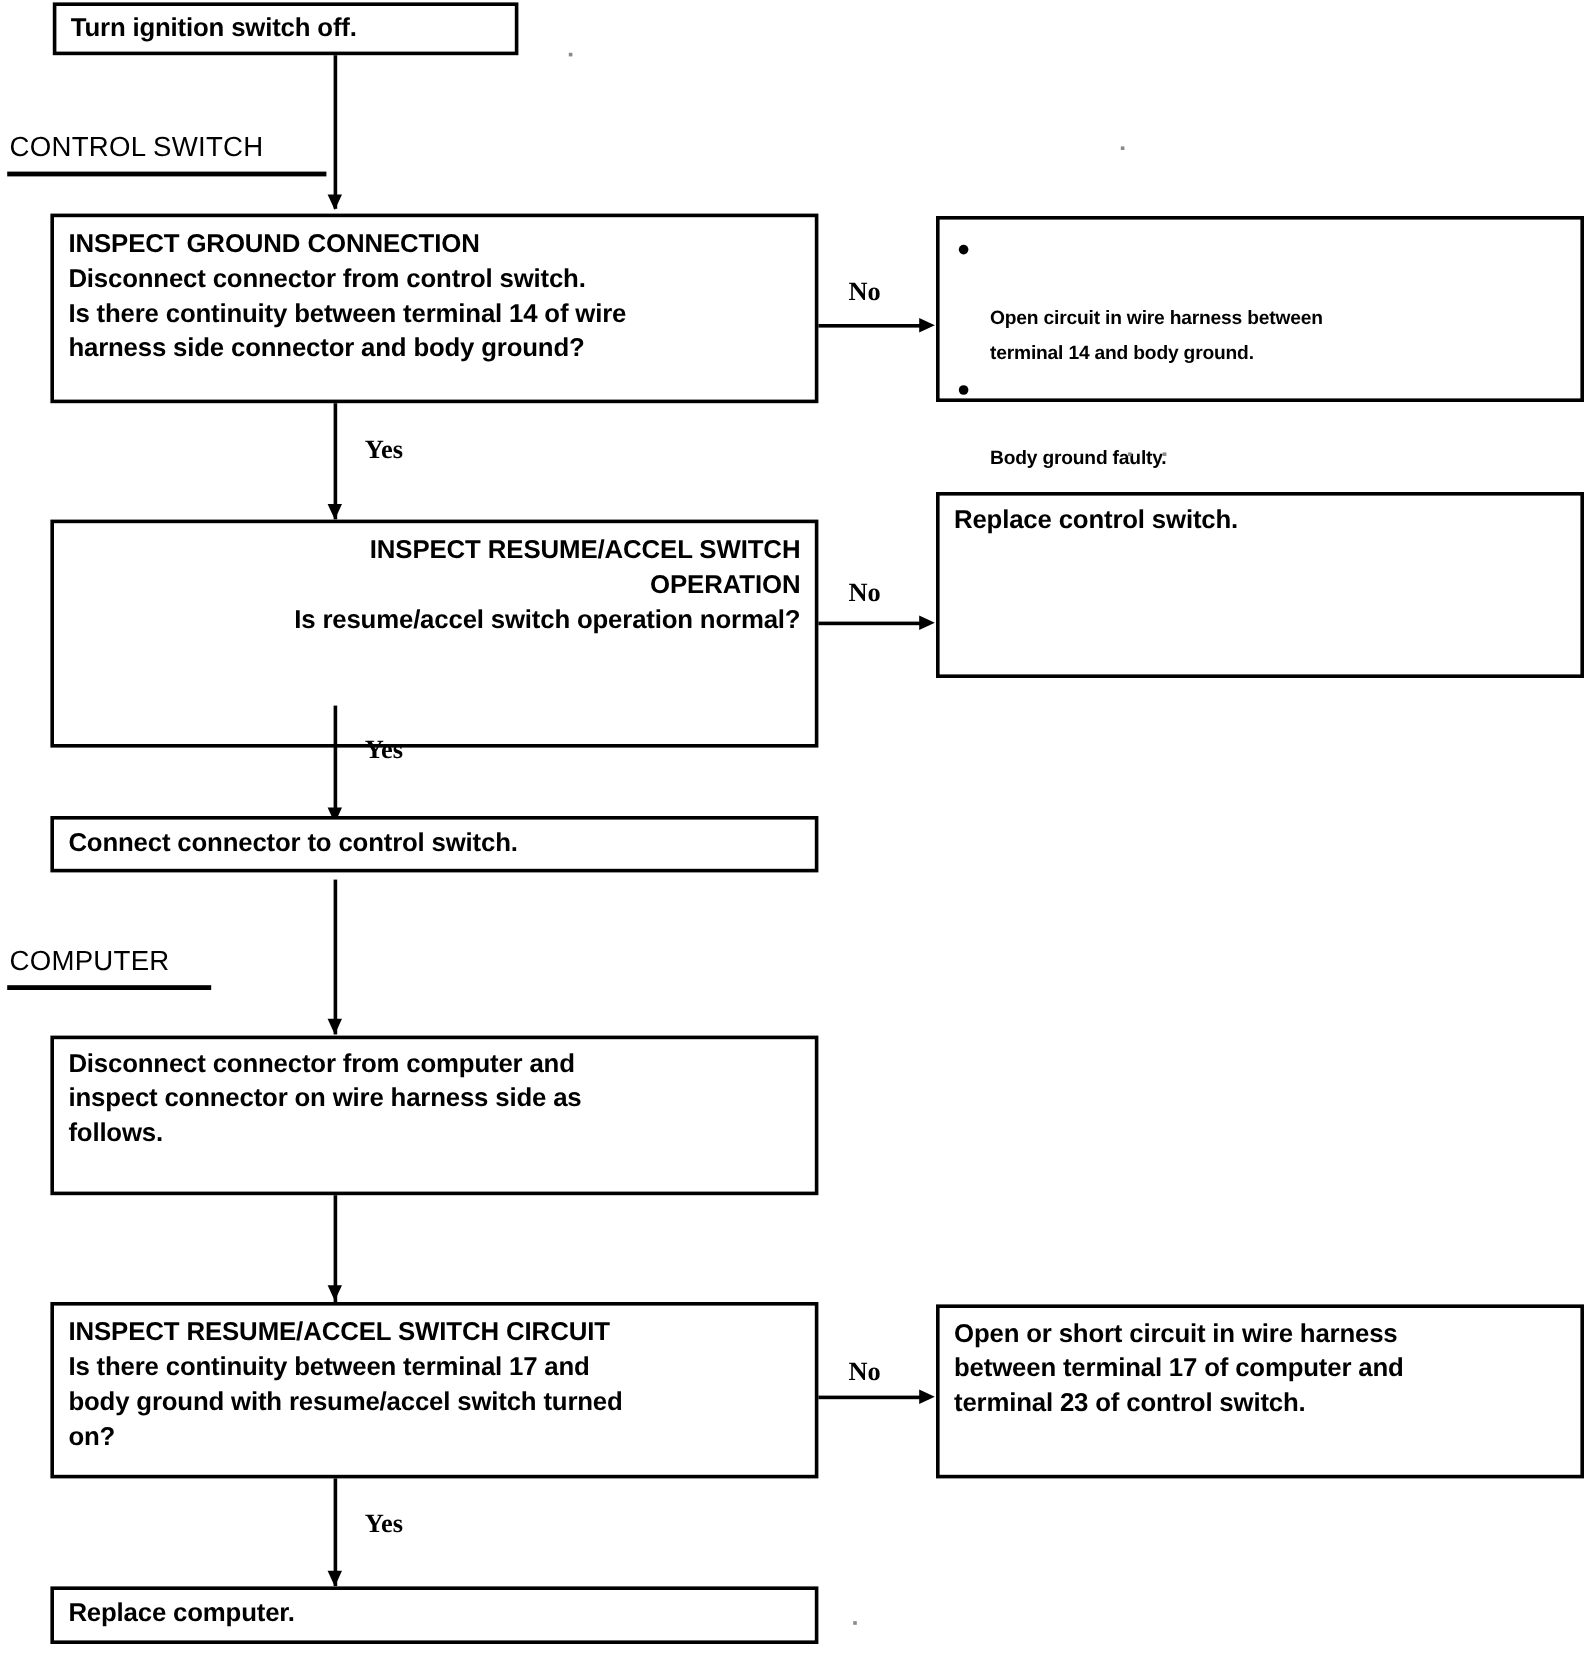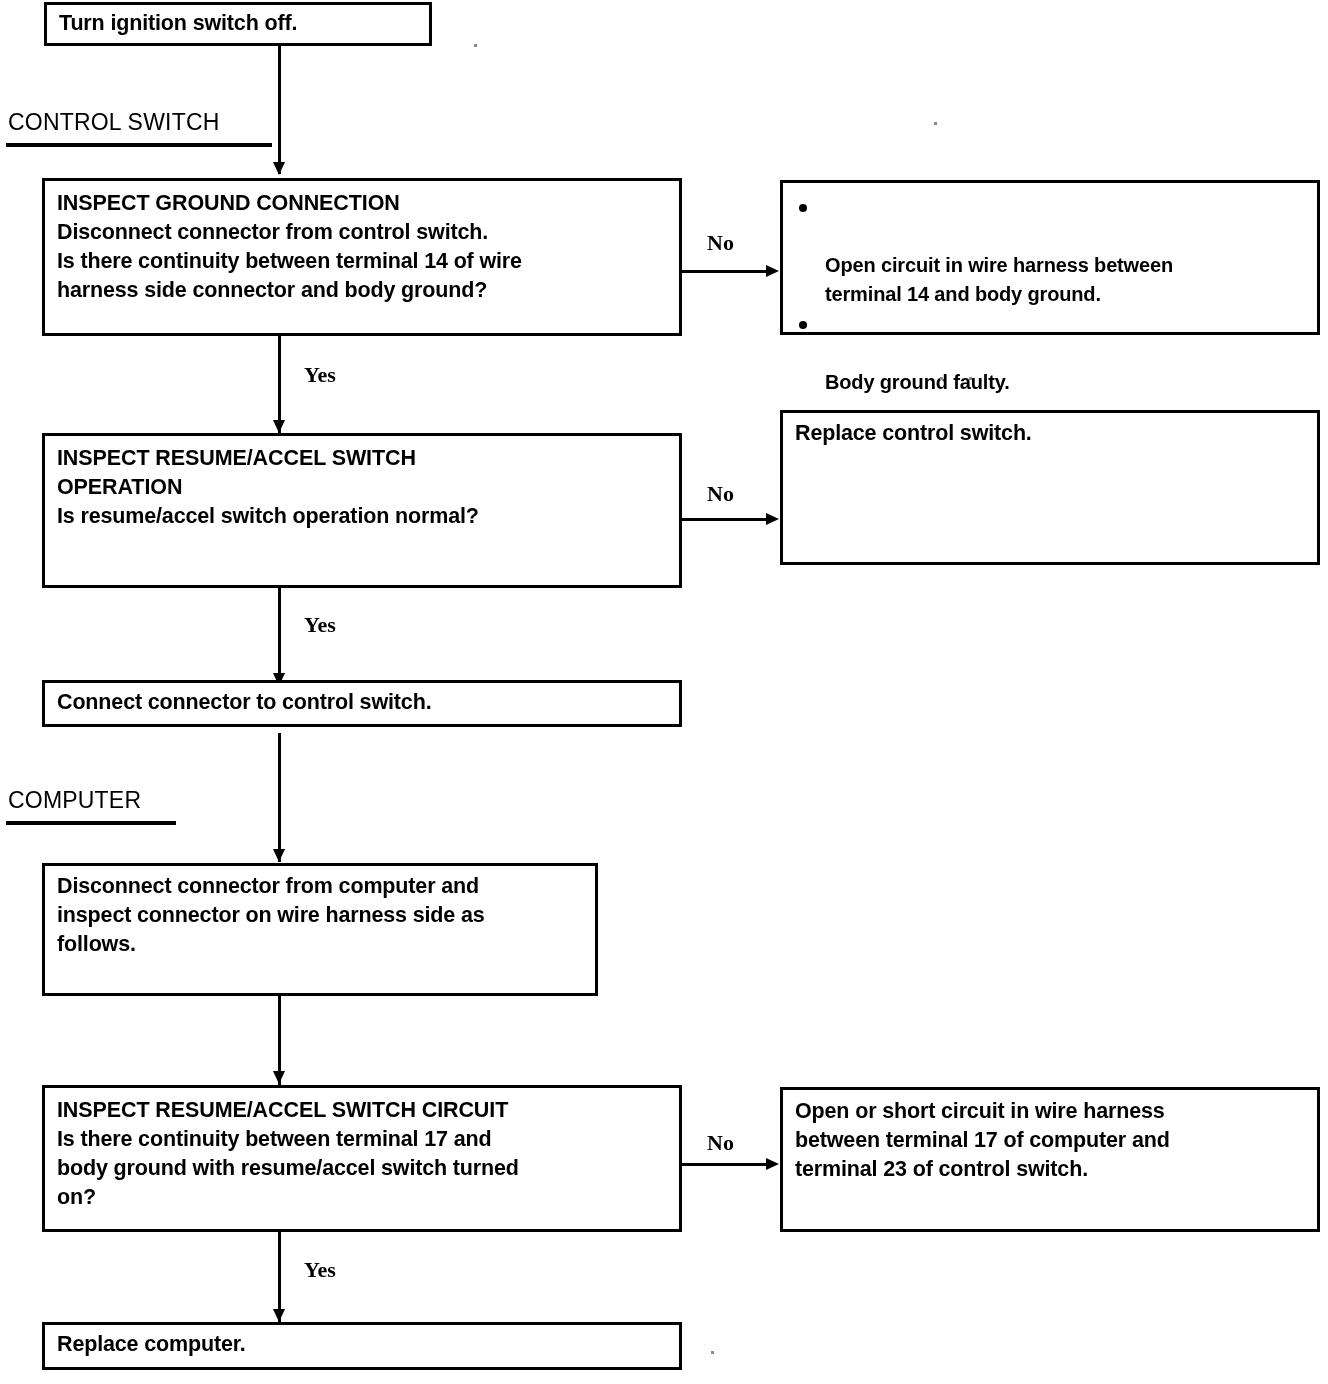--- a/index.html
+++ b/index.html
@@ -90,21 +90,21 @@
   }
   
   .bullets {
     margin: 0;
     padding: 0;
     list-style: none;
   }
   .bullets li {
     position: relative;
     padding-left: 30px;
-    font-size: 20px;
+    font-size: 16px;
     line-height: 29px;
     font-weight: 600;
     letter-spacing: -0.15px;
     white-space: pre-line;
     margin-bottom: 1px;
   }
   .bullets li .dot {
     position: absolute;
     left: 4px;
     top: 11px;
@@ -158,21 +158,21 @@
         <span class="dot"></span>
         <span>Body ground faulty.</span>
       </li>
     </ul>
   </div>
 
   <div class="vline" style="left:278px; top:336px; height:97px;"></div>
   <div class="arrow-down" style="left:273px; top:420px;"></div>
   <div class="edge-label" style="left:304px; top:363px;">Yes</div>
 
-  <div class="box" style="left:42px; top:433px; width:640px; height:155px;">
+  <div class="box" style="left:42px; top:433px; width:640px; height:190px;text-align:right;">
     <div class="box-title">INSPECT RESUME/ACCEL SWITCH
 OPERATION</div>
     <div class="box-text">Is resume/accel switch operation normal?</div>
   </div>
 
   <div class="hline" style="left:682px; top:518px; width:92px;"></div>
   <div class="arrow-right" style="left:766px; top:513px;"></div>
   <div class="edge-label" style="left:707px; top:482px;">No</div>
 
   <div class="box" style="left:780px; top:410px; width:540px; height:155px; padding-top:6px;">
@@ -186,21 +186,21 @@
   <div class="box" style="left:42px; top:680px; width:640px; height:47px; padding-top:5px;">
     <div class="box-text">Connect connector to control switch.</div>
   </div>
 
   <div class="vline" style="left:278px; top:733px; height:129px;"></div>
   <div class="arrow-down" style="left:273px; top:849px;"></div>
 
   <div class="section-label" style="left:8px; top:787px;">COMPUTER</div>
   <div class="section-rule" style="left:6px; top:821px; width:170px;"></div>
 
-  <div class="box" style="left:42px; top:863px; width:556px; height:133px; padding-top:6px;">
+  <div class="box" style="left:42px; top:863px; width:640px; height:133px; padding-top:6px;">
     <div class="box-text">Disconnect connector from computer and
 inspect connector on wire harness side as
 follows.</div>
   </div>
 
   <div class="vline" style="left:278px; top:996px; height:89px;"></div>
   <div class="arrow-down" style="left:273px; top:1071px;"></div>
 
   <div class="box" style="left:42px; top:1085px; width:640px; height:147px;">
     <div class="box-title">INSPECT RESUME/ACCEL SWITCH CIRCUIT</div>

